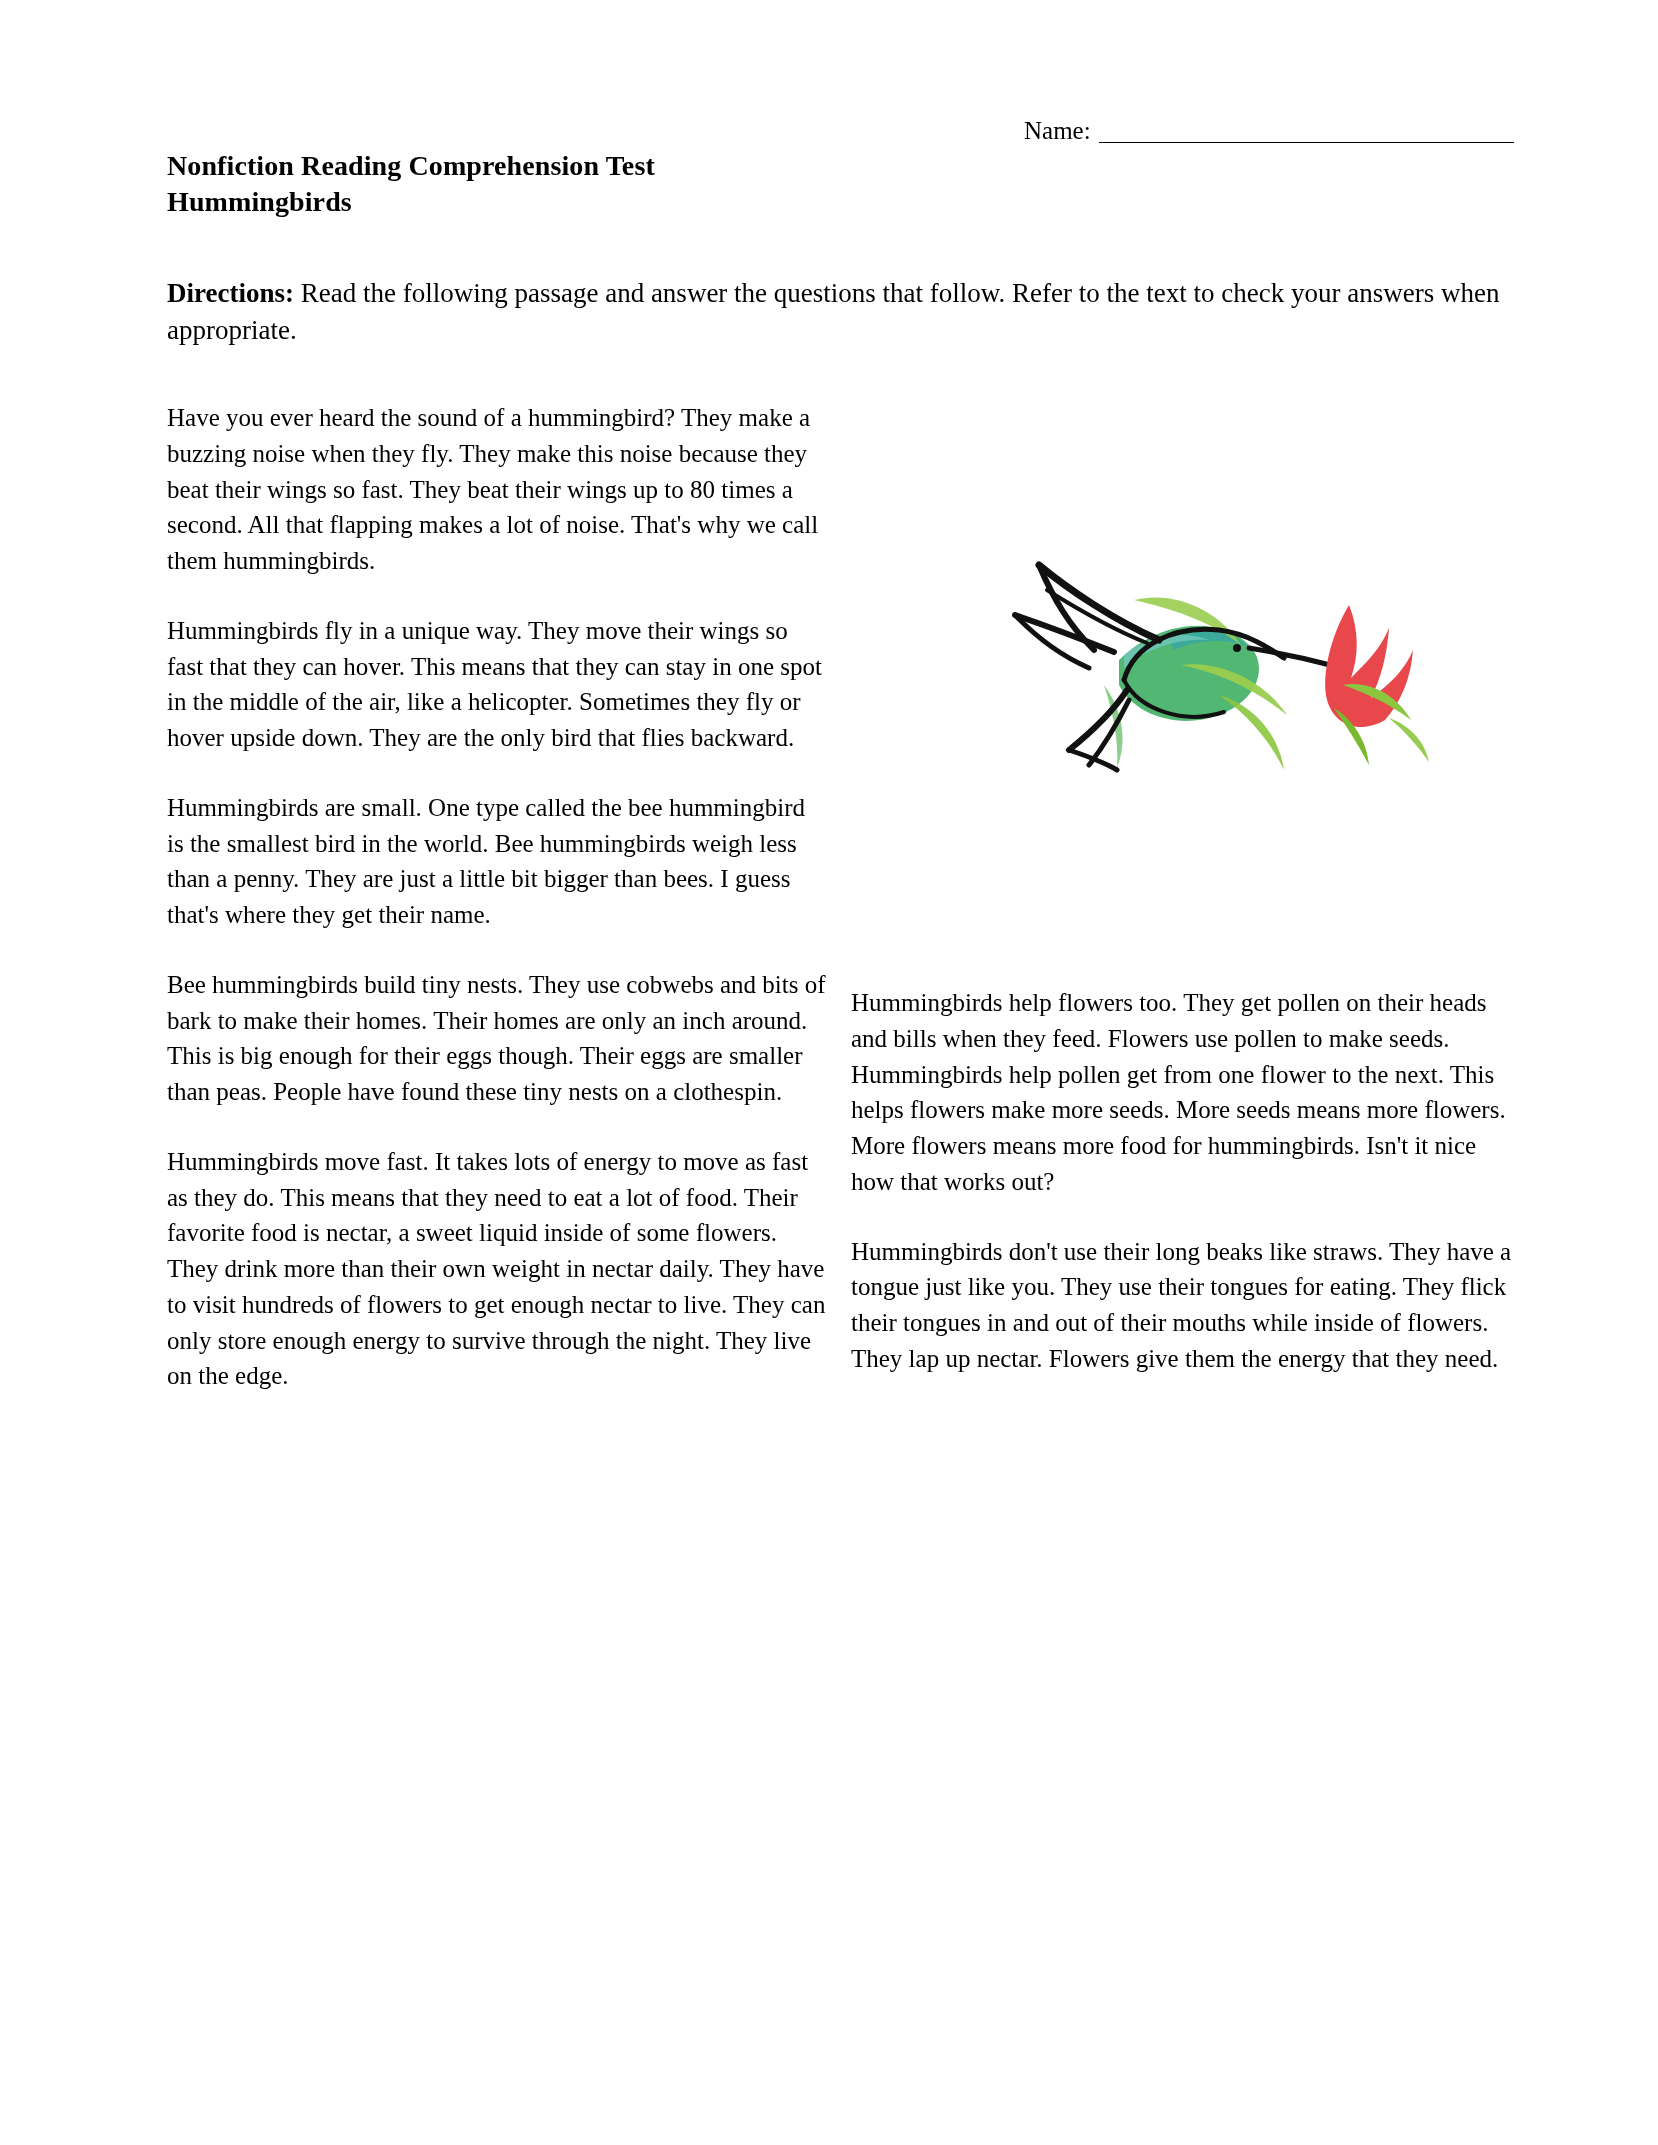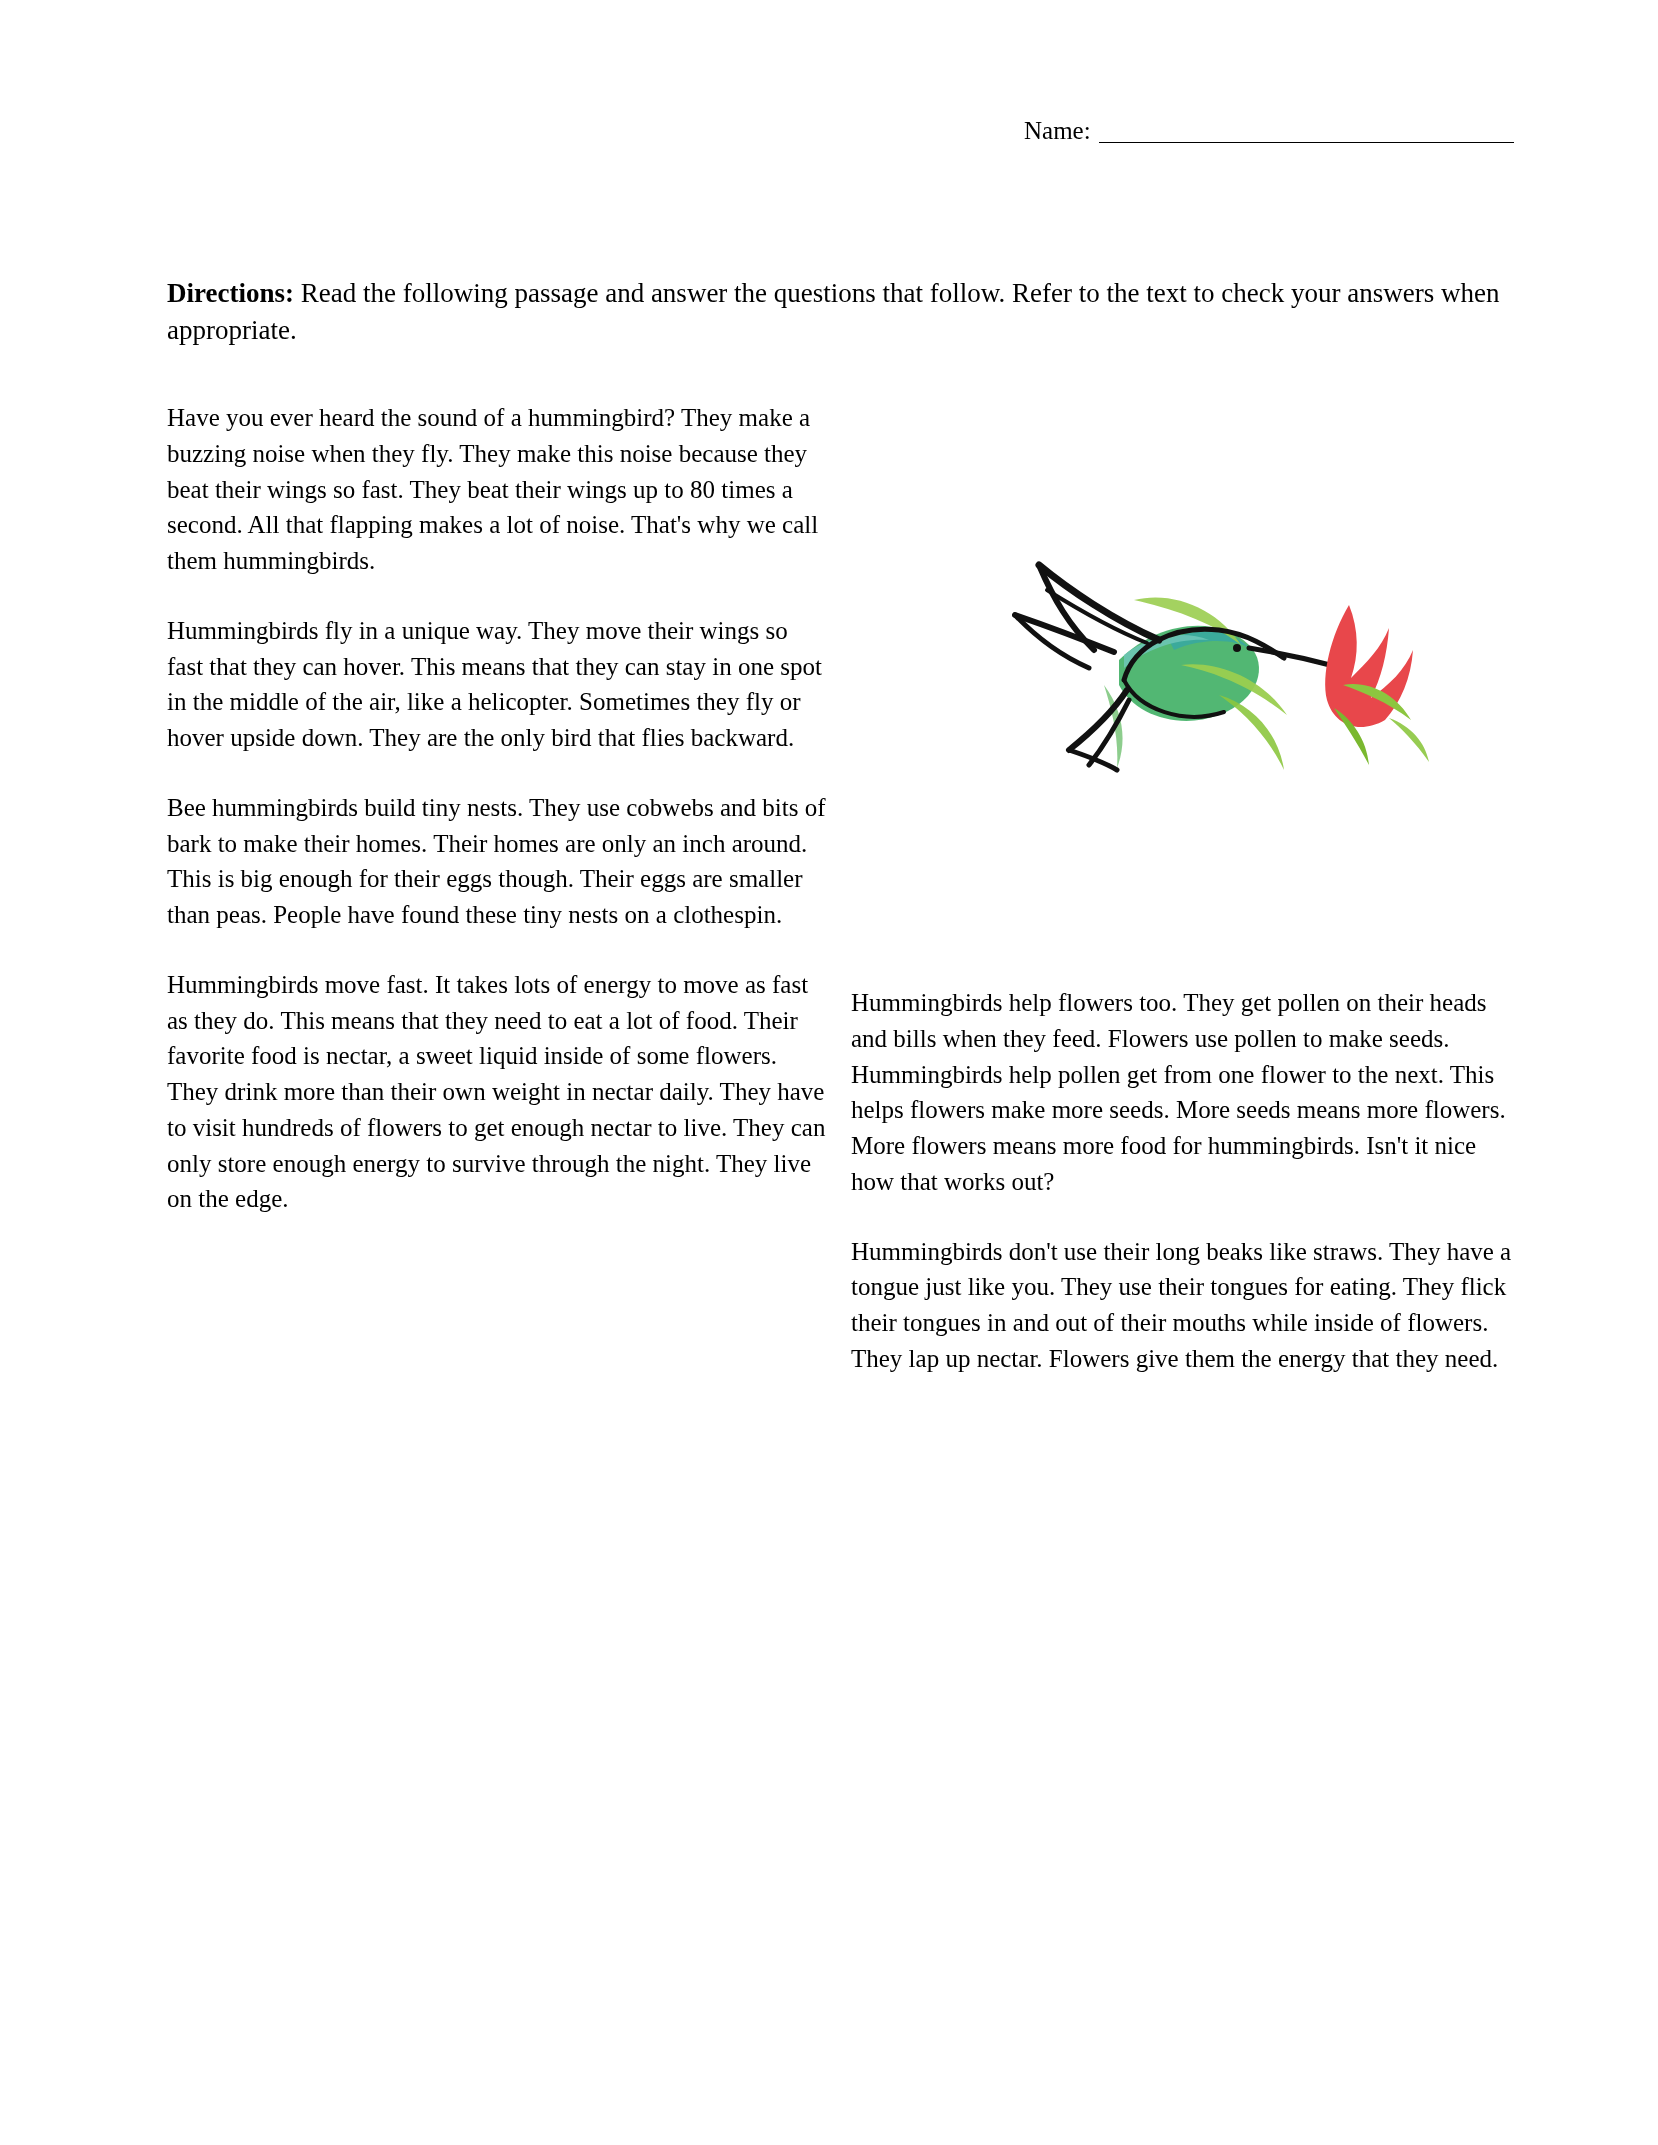--- a/index.html
+++ b/index.html
@@ -107,20 +107,24 @@
 </head>
 <body>
 
 <div class="page">
 
   <div class="name-row">
     <span class="name-label">Name:</span>
     <span class="name-rule"></span>
   </div>
 
+  <div class="title-block">
+    <div class="title-line">Nonfiction Reading Comprehension Test</div>
+    <div class="title-line">Hummingbirds</div>
+  </div>
 
   <div class="directions">
     <b>Directions:</b><span> Read the following passage and answer the questions that follow. Refer to the text to check your answers when appropriate.</span>
   </div>
 
   <div class="illustration">
     <svg width="520" height="350" viewBox="0 0 520 350" xmlns="http://www.w3.org/2000/svg">
 
       <path d="M200 180 C240 140 300 135 330 165 C350 185 340 220 300 235 C260 250 215 235 200 205 Z" fill="#49b36b" opacity="0.95"></path>
       <path d="M250 160 C280 145 315 150 330 168 C318 160 285 157 255 170 Z" fill="#39a9a0" opacity="0.9"></path>
@@ -151,20 +155,21 @@
       <path d="M430 125 C440 150 440 175 432 198 C448 182 462 168 470 148 C468 175 462 198 452 218 C470 205 486 190 494 170 C492 198 482 222 466 240 C440 255 415 245 408 220 C402 195 412 155 430 125 Z" fill="#e8474b"></path>
       <path d="M424 205 C450 200 478 215 492 240 C468 222 444 212 424 205 Z" fill="#8cc63f"></path>
       <path d="M415 228 C435 240 448 262 450 285 C438 262 425 243 415 228 Z" fill="#7ab82f"></path>
       <path d="M470 238 C492 246 506 262 510 282 C496 262 482 248 470 238 Z" fill="#8cc63f" opacity="0.9"></path>
     </svg>
   </div>
 
   <div class="col-left">
     <p class="para">Have you ever heard the sound of a hummingbird? They make a buzzing noise when they fly. They make this noise because they beat their wings so fast. They beat their wings up to 80 times a second. All that flapping makes a lot of noise. That's why we call them hummingbirds.</p>
     <p class="para">Hummingbirds fly in a unique way. They move their wings so fast that they can hover. This means that they can stay in one spot in the middle of the air, like a helicopter. Sometimes they fly or hover upside down. They are the only bird that flies backward.</p>
+    <p class="para">Hummingbirds are small. One type called the bee hummingbird is the smallest bird in the world. Bee hummingbirds weigh less than a penny. They are just a little bit bigger than bees. I guess that's where they get their name.</p>
     <p class="para">Bee hummingbirds build tiny nests. They use cobwebs and bits of bark to make their homes. Their homes are only an inch around. This is big enough for their eggs though. Their eggs are smaller than peas. People have found these tiny nests on a clothespin.</p>
     <p class="para">Hummingbirds move fast. It takes lots of energy to move as fast as they do. This means that they need to eat a lot of food. Their favorite food is nectar, a sweet liquid inside of some flowers. They drink more than their own weight in nectar daily. They have to visit hundreds of flowers to get enough nectar to live. They can only store enough energy to survive through the night. They live on the edge.</p>
   </div>
 
   <div class="col-right-lower">
     <p class="para">Hummingbirds help flowers too. They get pollen on their heads and bills when they feed. Flowers use pollen to make seeds. Hummingbirds help pollen get from one flower to the next. This helps flowers make more seeds. More seeds means more flowers. More flowers means more food for hummingbirds. Isn't it nice how that works out?</p>
     <p class="para">Hummingbirds don't use their long beaks like straws. They have a tongue just like you. They use their tongues for eating. They flick their tongues in and out of their mouths while inside of flowers. They lap up nectar. Flowers give them the energy that they need.</p>
   </div>
 
 </div>

